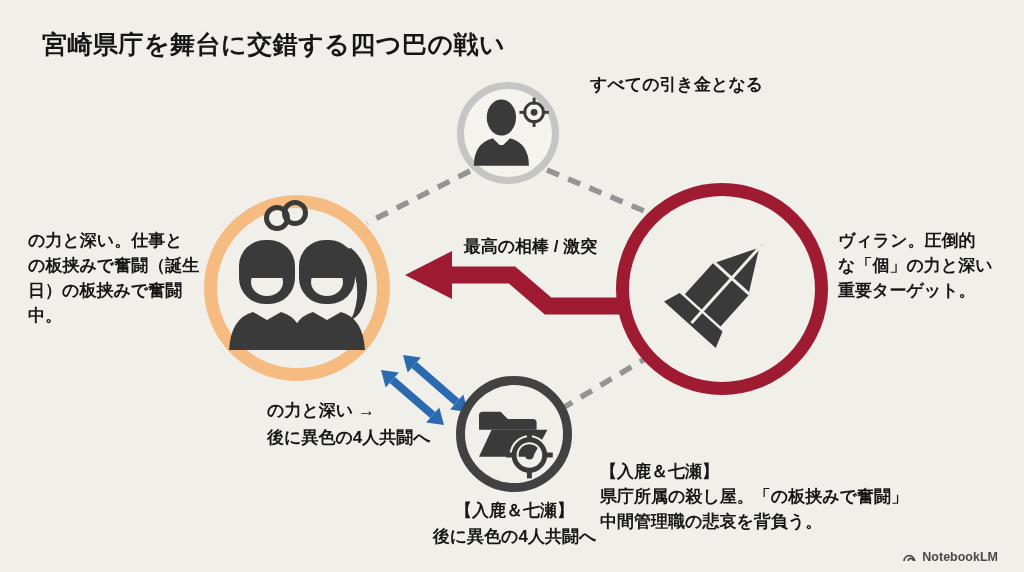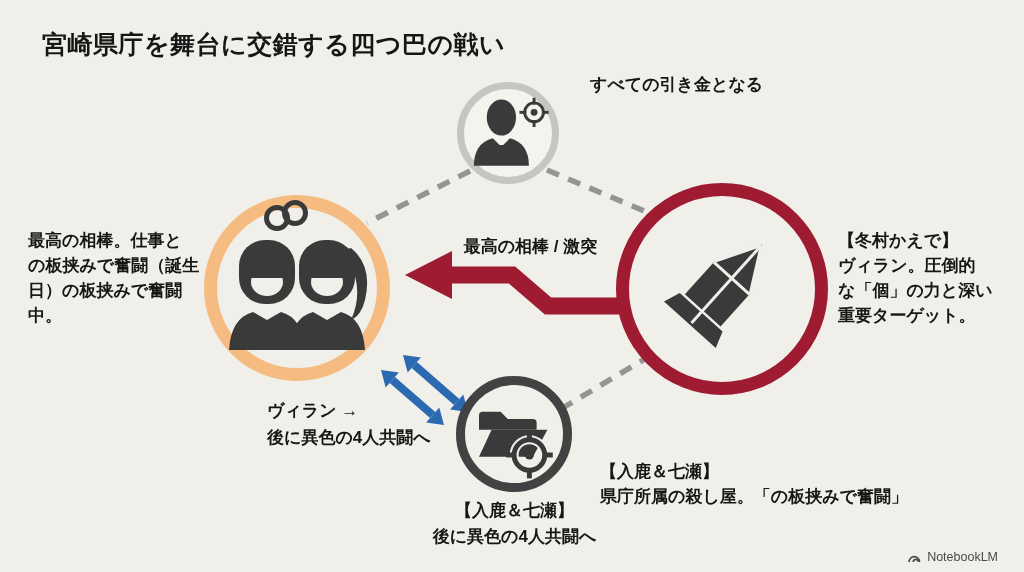--- a/index.html
+++ b/index.html
@@ -31,22 +31,22 @@
   .circle.bottom{left:456px;top:376px;width:116px;height:116px;border:9px solid var(--c-ring-dark);}
   .icon-svg{position:absolute;}
   .ic{fill:var(--c-icon);}
   .ic-bg{fill:var(--c-bg);}
   .ic-stroke{stroke:var(--c-icon);fill:none;}
   .bg-stroke{stroke:var(--c-bg);fill:none;}
   .block{position:absolute;font-weight:700;font-size:17px;line-height:25px;color:var(--c-ink);}
   .block .nm{display:block;}
   .center{text-align:center;}
   .footer{
-    position:absolute;right:26px;bottom:8px;display:flex;align-items:flex-end;gap:5px;
-    color:var(--c-footer-ink);font-size:12.5px;font-weight:400;
+    position:absolute;right:26px;bottom:8px;display:flex;align-items:flex-start;gap:5px;
+    color:var(--c-footer-ink);font-size:12.5px;font-weight:700;
   }
 </style>
 </head>
 <body>
 
 <div class="stage">
 
   <h1 class="title">宮崎県庁を舞台に交錯する四つ巴の戦い</h1>
 
   <svg class="overlay" viewBox="0 0 1024 572">
@@ -126,47 +126,47 @@
       <line class="ic-stroke" x1="40" y1="70" x2="49" y2="70" stroke-width="5.5"></line>
       <line class="ic-stroke" x1="83" y1="70" x2="92" y2="70" stroke-width="5.5"></line>
     </g>
   </svg>
 
   <div class="block" style="left:590px;top:72px;width:220px;line-height:26px">
     <span class="nm">すべての引き金となる</span>
   </div>
 
   <div class="block" style="left:28px;top:228px;width:180px">
-    <span class="nm">最高の相棒。仕事と</span>
+    <span class="nm">の力と深い。仕事と</span>
     <span class="nm">の板挟みで奮闘（誕生</span>
     <span class="nm">日）の板挟みで奮闘</span>
     <span class="nm">中。</span>
   </div>
 
   <div class="block" style="left:838px;top:228px;width:180px">
-    <span class="nm">【冬村かえで】</span>
     <span class="nm">ヴィラン。圧倒的</span>
     <span class="nm">な「個」の力と深い</span>
     <span class="nm">重要ターゲット。</span>
   </div>
 
   <div class="block" style="left:600px;top:459px;width:340px">
     <span class="nm">【入鹿＆七瀬】</span>
     <span class="nm">県庁所属の殺し屋。「の板挟みで奮闘」</span>
+    <span class="nm">中間管理職の悲哀を背負う。</span>
   </div>
 
   <div class="block center" style="left:412px;top:498px;width:205px;line-height:26px">
     <span class="nm">【入鹿＆七瀬】</span>
     <span class="nm">後に異色の4人共闘へ</span>
   </div>
 
   <div class="block center" style="left:438px;top:234px;width:185px">最高の相棒 / 激突</div>
 
   <div class="block" style="left:267px;top:397px;width:220px;line-height:27px">
-    <span class="nm">ヴィラン →</span>
+    <span class="nm">の力と深い →</span>
     <span class="nm">後に異色の4人共闘へ</span>
   </div>
 
   <div class="footer">
     <svg width="15" height="13" viewBox="0 0 15 13">
       <path d="M2 11 A5.3 5.3 0 0 1 12.6 11" fill="none" stroke="var(--c-footer-ink)" stroke-width="1.7"></path>
       <path d="M6.2 11 A2.6 2.6 0 0 1 11.4 11" fill="none" stroke="var(--c-footer-ink)" stroke-width="1.7"></path>
     </svg>
     <span>NotebookLM</span>
   </div>

